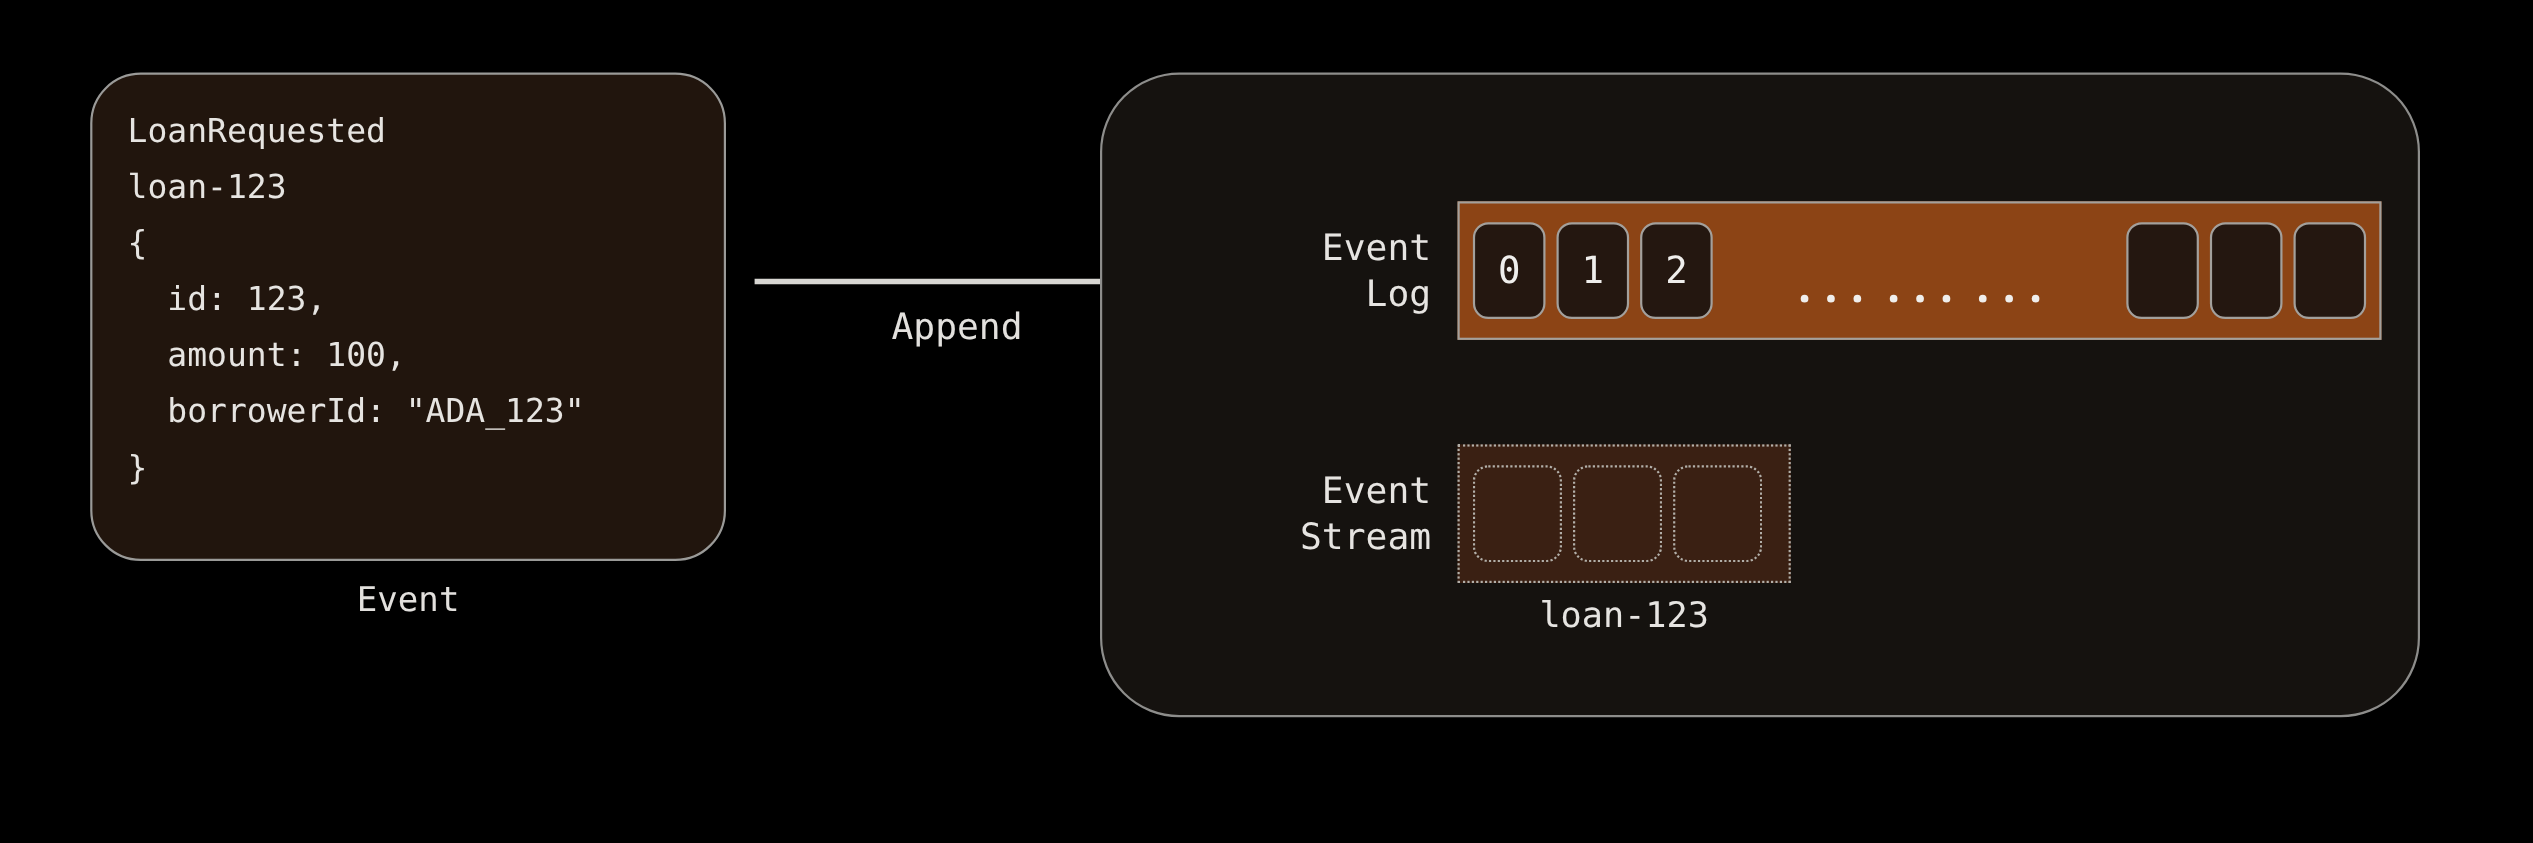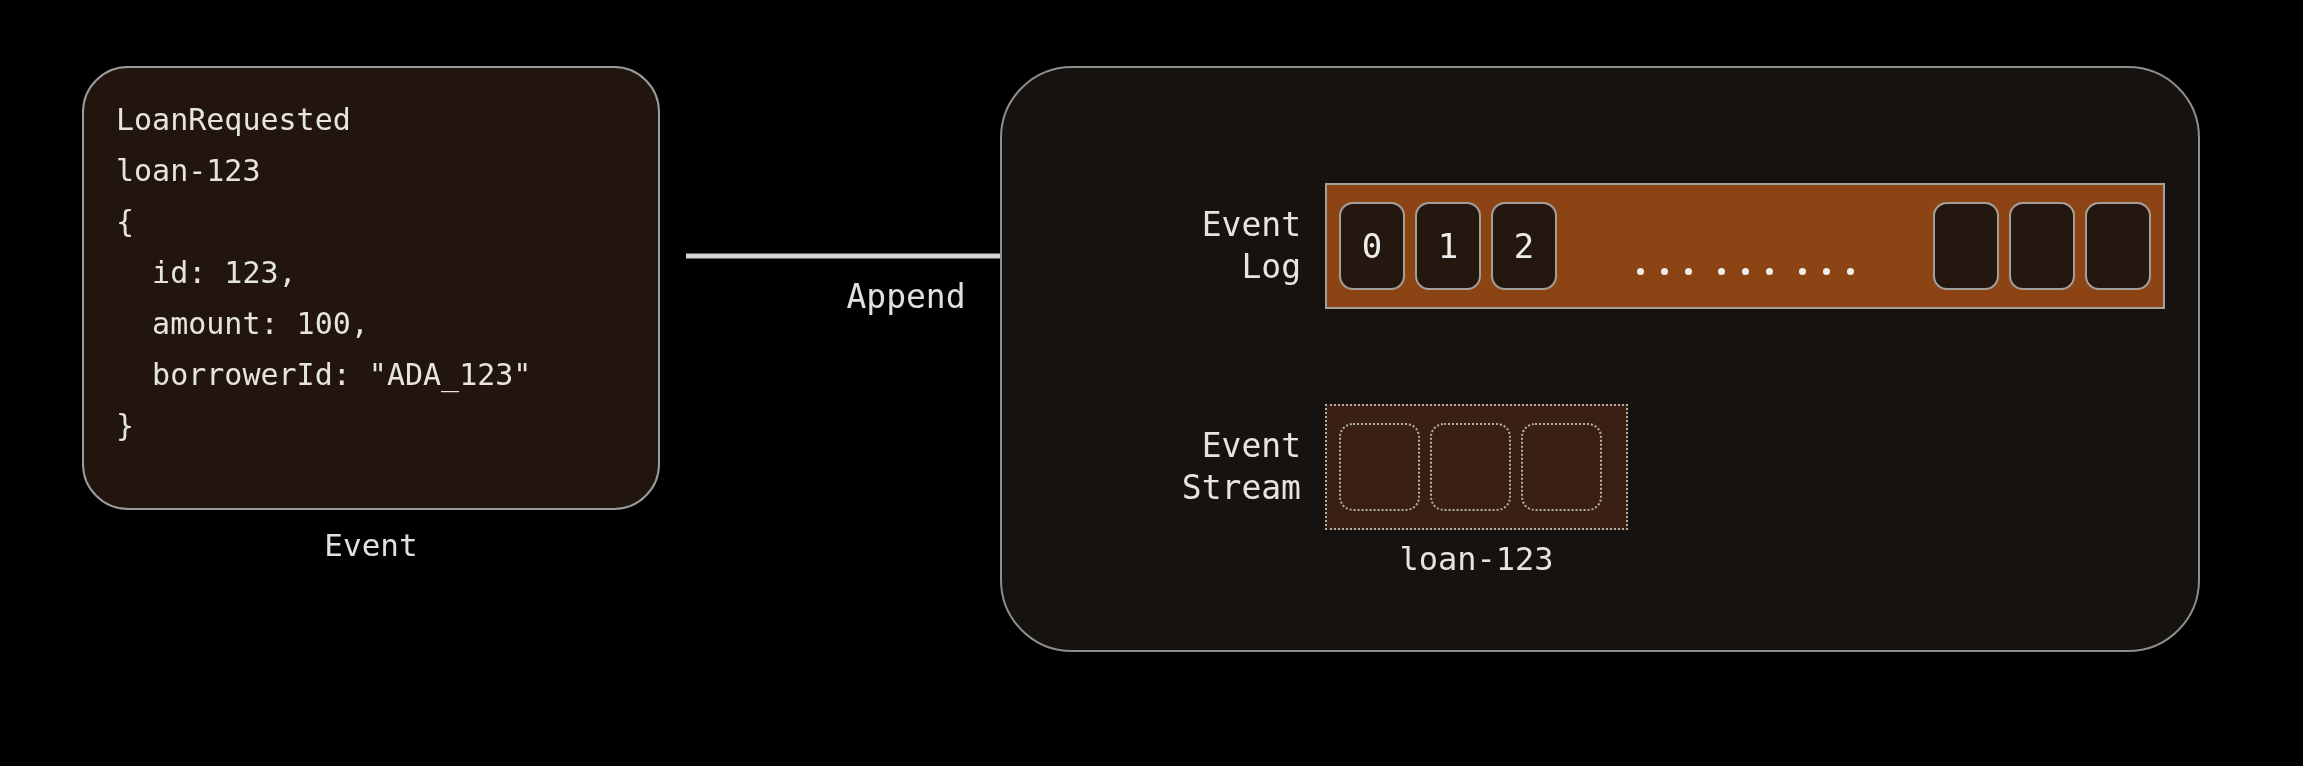--- a/index.html
+++ b/index.html
@@ -70,21 +70,20 @@
   }
   .append-label {
     position: absolute;
     left: 660px;
     top: 277px;
     width: 420px;
     text-align: center;
     font-size: 33px;
     color: #e2e0dd;
     font-family: "DejaVu Sans Mono", "Liberation Mono", monospace;
-    padding-left: 36px;
   }
 
   
   .store-box {
     position: absolute;
     left: 1000px;
     top: 66px;
     width: 1200px;
     height: 586px;
     box-sizing: border-box;

